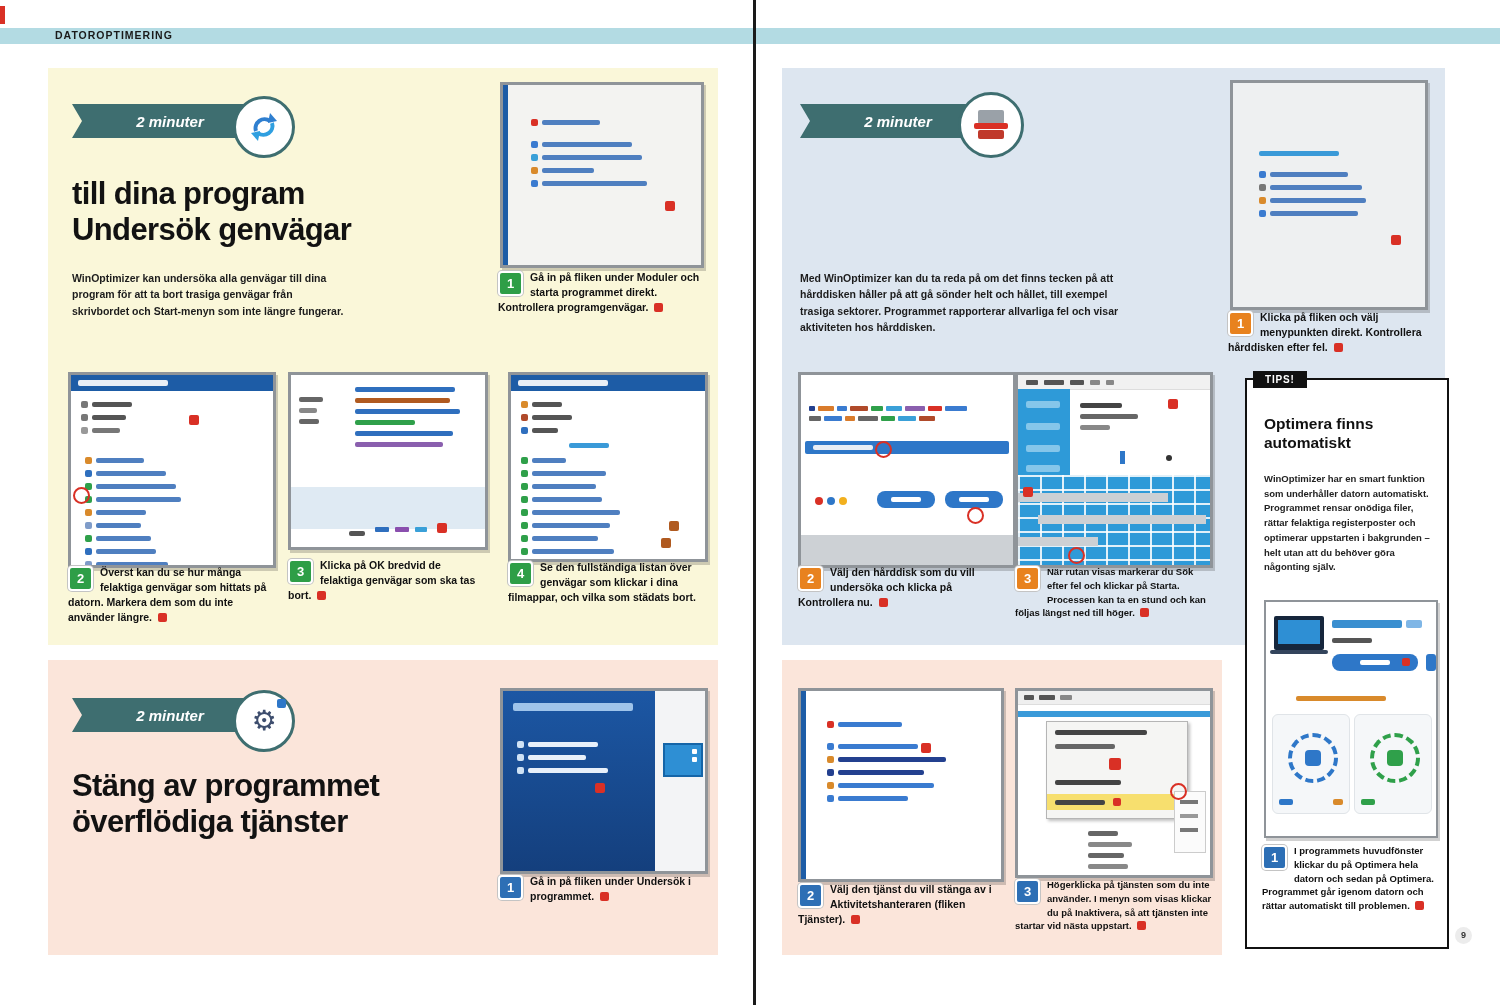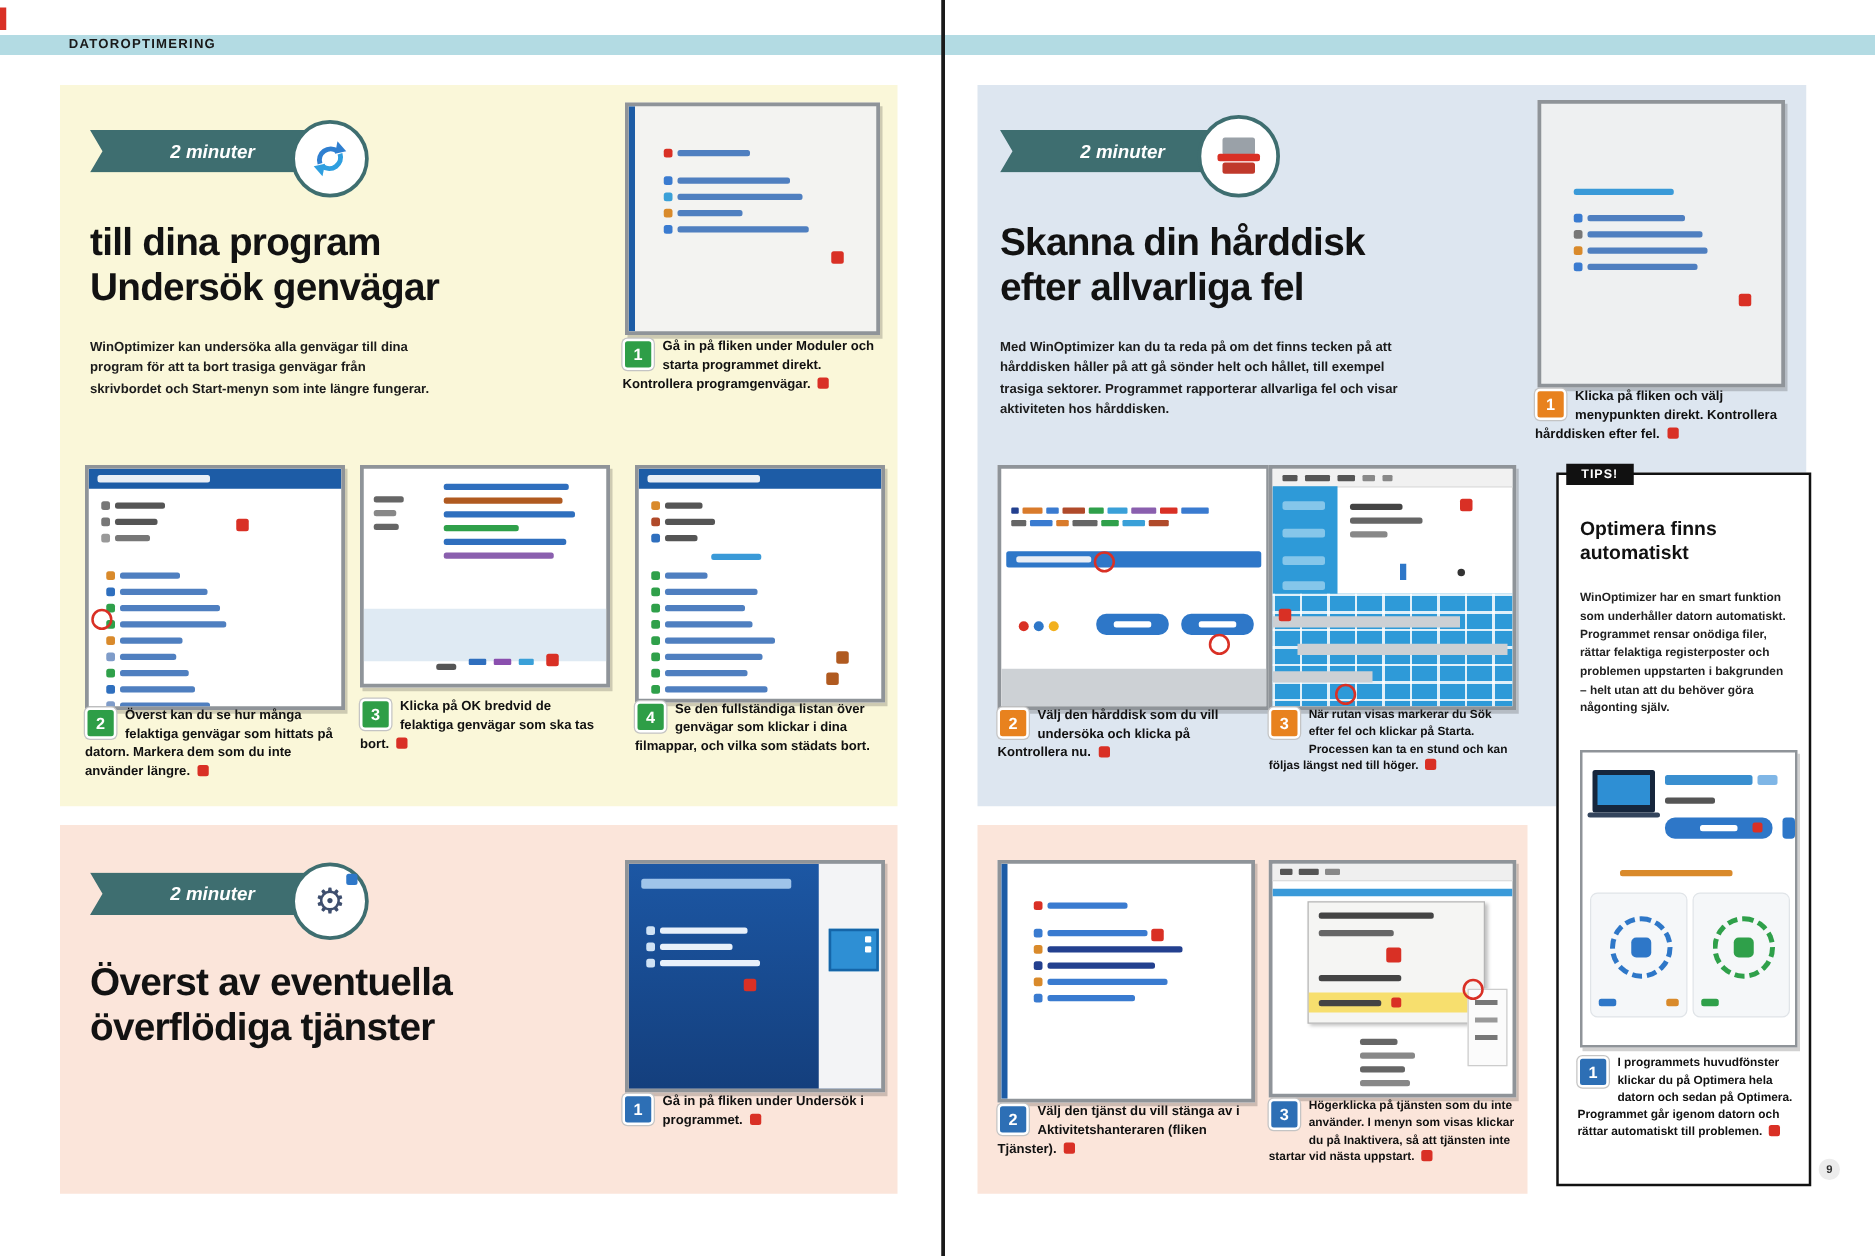--- a/index.html
+++ b/index.html
@@ -325,24 +325,20 @@
       <span>2 minuter</span>
     </div>
     <div class="circle-icon" style="left:176px;top:24px;width:60px;height:60px;">
       <div style="position:relative;width:34px;height:30px;">
         <div style="position:absolute;left:4px;top:0;width:26px;height:14px;background:#9aa1a8;border-radius:2px;"></div>
         <div style="position:absolute;left:0;top:13px;width:34px;height:6px;background:#d93025;border-radius:2px;"></div>
         <div style="position:absolute;left:4px;top:20px;width:26px;height:9px;background:#c0392b;border-radius:2px;"></div>
       </div>
     </div>
 
-    <div class="h1" style="left:18px;top:108px;">
-      <div>Skanna din hårddisk</div>
-      <div>efter allvarliga fel</div>
-    </div>
     <div class="intro" style="left:18px;top:202px;width:320px;">Med WinOptimizer kan du ta reda på om det finns tecken på att hårddisken håller på att gå sönder helt och hållet, till exempel trasiga sektorer. Programmet rapporterar allvarliga fel och visar aktiviteten hos hårddisken.</div>
 
     <div class="shot" style="left:448px;top:12px;width:192px;height:224px;background:#eef0f1;">
       <div class="gapfirst" style="position:absolute;left:26px;top:62px;width:150px;">
           <div class="mrow">
             <span class="mbar" style="width: 80px; background: rgb(58, 154, 216);"></span>
           </div>
           <div class="mrow">
             <span class="mico" style="background: rgb(58, 123, 208);"></span>
             <span class="mbar" style="width: 78px; background: rgb(79, 127, 192);"></span>
@@ -464,21 +460,21 @@
 
     <div class="ribbon" style="left:24px;top:38px;width:152px;">
       <span>2 minuter</span>
     </div>
     <div class="circle-icon" style="left:185px;top:30px;">
       <span style="font-size:28px;color:#3e4e6e;line-height:1;">⚙</span>
       <span style="position:absolute;right:6px;top:6px;width:9px;height:9px;background:#2e77c8;border-radius:2px;"></span>
     </div>
 
     <div class="h1" style="left:24px;top:108px;">
-      <div>Överst av eventuella</div>
+      <div>Stäng av programmet</div>
       <div>överflödiga tjänster</div>
     </div>
 
     <div class="shot" style="left:452px;top:28px;width:202px;height:180px;background:linear-gradient(#1c57a4,#143f7d);">
       <div style="position:absolute;left:10px;top:12px;width:120px;height:8px;background:#9fc4ea;border-radius:2px;"></div>
       <div style="position:absolute;left:14px;top:44px;width:130px;">
           <div class="mrow">
             <span class="mico" style="background: rgb(207, 226, 245);"></span>
             <span class="mbar" style="width: 70px; background: rgb(232, 240, 250);"></span>
           </div>
@@ -591,21 +587,21 @@
       <span class="rm"></span>
     </div>
   </div>
 
   <div class="tipbox">
     <div class="tiptag">TIPS!</div>
     <div class="tip-h">
       <div>Optimera finns</div>
       <div>automatiskt</div>
     </div>
-    <div class="tip-body">WinOptimizer har en smart funktion som underhåller datorn automatiskt. Programmet rensar onödiga filer, rättar felaktiga registerposter och problemen uppstarten i bakgrunden – helt utan att du behöver göra någonting själv.</div>
+    <div class="tip-body">WinOptimizer har en smart funktion som underhåller datorn automatiskt. Programmet rensar onödiga filer, rättar felaktiga registerposter och optimerar uppstarten i bakgrunden – helt utan att du behöver göra någonting själv.</div>
 
     <div class="shot" style="left:17px;top:220px;width:170px;height:234px;border-width:2px;">
       <div style="position:absolute;left:8px;top:14px;width:50px;height:34px;background:#16263c;border-radius:2px;">
         <div style="position:absolute;left:4px;top:4px;right:4px;bottom:6px;background:#2e8fd4;"></div>
       </div>
       <div style="position:absolute;left:4px;top:48px;width:58px;height:4px;background:#33445c;border-radius:2px;"></div>
       <div style="position:absolute;left:66px;top:18px;width:70px;height:8px;background:#3a8fd0;border-radius:2px;"></div>
       <div style="position:absolute;left:140px;top:18px;width:16px;height:8px;background:#7fb6e6;border-radius:2px;"></div>
       <div style="position:absolute;left:66px;top:36px;width:40px;height:5px;background:#555;border-radius:2px;"></div>
       <div class="btn-blue" style="left:66px;top:52px;width:86px;">

